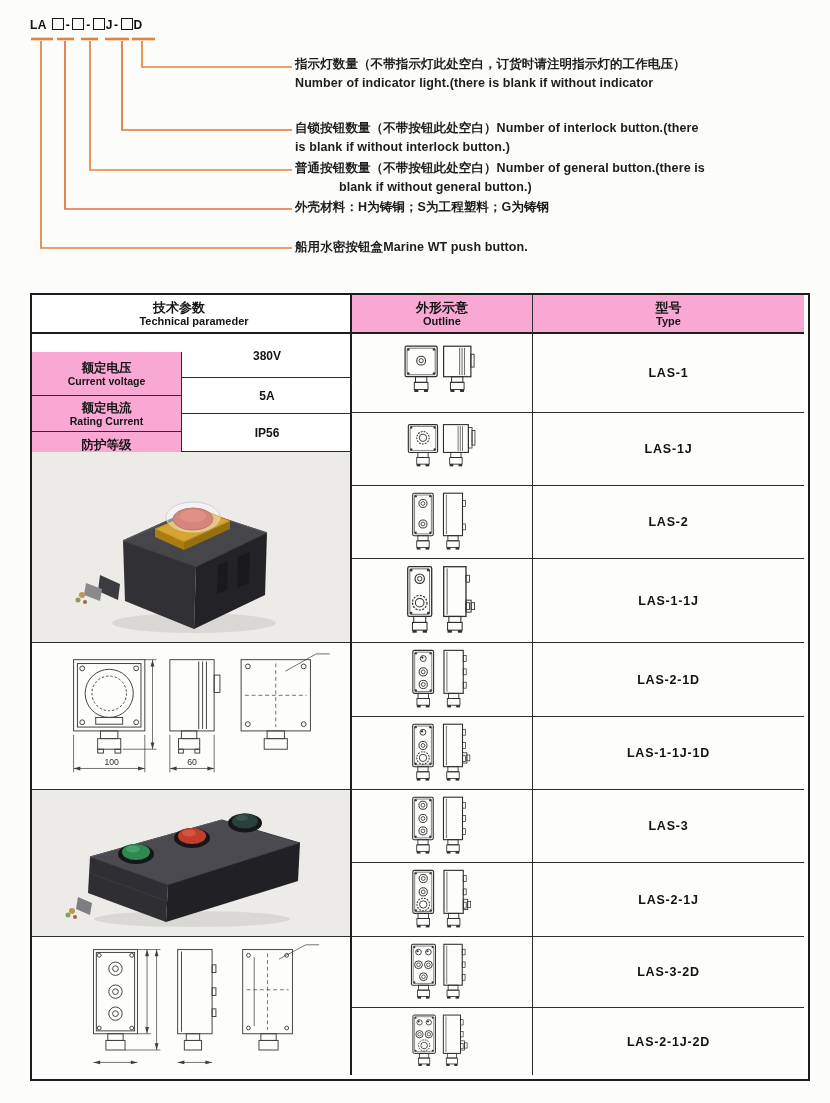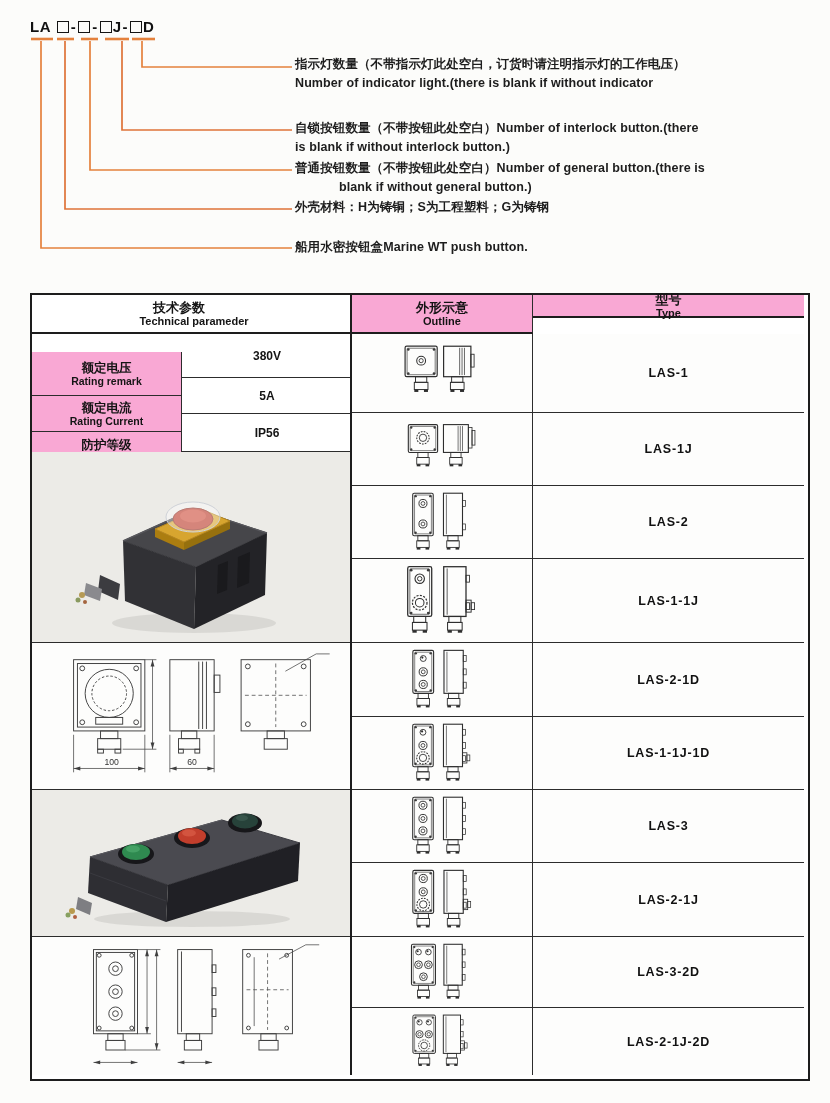--- a/index.html
+++ b/index.html
@@ -1,20 +1,20 @@
 <!DOCTYPE html>
 <html><head>
 <meta charset="utf-8">
 <style>
   html,body{margin:0;padding:0;background:#ffffff;}
   #canvas{position:relative;width:830px;height:1103px;background:#fcfcfa;overflow:hidden;
           font-family:"Liberation Sans","DejaVu Sans",sans-serif;color:#1a1a1a;}
   
   #diagram{position:absolute;left:30px;top:18px;width:786px;height:262px;}
-  #model-code{position:absolute;left:0;top:0;font-size:15px;font-weight:bold;color:#111;
+  #model-code{position:absolute;left:0;top:0;font-size:12px;font-weight:bold;color:#111;
               letter-spacing:.5px;white-space:nowrap;}
   .code-box{display:inline-block;width:10px;height:10px;border:1.8px solid #141414;
             margin:0 1px;vertical-align:-1px;background:#fcfcfa;}
   .code-sep{margin:0 1px;}
   #connector-svg{position:absolute;left:0;top:0;}
   #explanations{position:absolute;left:0;top:0;width:786px;height:262px;}
   .exp-line{position:absolute;left:265px;font-size:12.5px;font-weight:700;color:#1d1d1d;
             white-space:nowrap;letter-spacing:.1px;}
   
   #spec-table{position:absolute;left:30px;top:293px;width:776px;height:784px;
@@ -80,29 +80,29 @@
   <div id="spec-table">
 
     <div class="cell hdr hdr-left" style="left:0;top:0;width:320px;height:39px;border-bottom:2px solid #1d1d1d;">
       <span class="zh">技术参数</span>
       <span class="en">Technical parameder</span>
     </div>
     <div class="cell hdr orange b-r" style="left:320px;top:0;width:181px;height:39px;border-bottom:2px solid #1d1d1d;">
       <span class="zh">外形示意</span>
       <span class="en">Outline</span>
     </div>
-    <div class="cell hdr orange" style="left:501px;top:0;width:271px;height:23px;border-bottom:2px solid #1d1d1d;">
+    <div class="cell hdr orange" style="left:501px;top:0;width:271px;height:39px;border-bottom:2px solid #1d1d1d;">
       <span class="zh">型号</span>
       <span class="en">Type</span>
     </div>
 
     <div id="param-rows">
         <div class="cell orange param-label b-b" style="left: 0px; top: 39px; width: 150px; height: 44px; border-right: 1px solid rgb(44, 44, 44);">
           <span class="zh">额定电压</span>
-          <span class="en">Rating remark</span>
+          <span class="en">Current voltage</span>
         </div>
         <div class="cell param-value b-b" style="left: 150px; top: 39px; width: 170px; height: 44px;">380V</div>
         <div class="cell orange param-label b-b" style="left: 0px; top: 83px; width: 150px; height: 36px; border-right: 1px solid rgb(44, 44, 44);">
           <span class="zh">额定电流</span>
           <span class="en">Rating Current</span>
         </div>
         <div class="cell param-value b-b" style="left: 150px; top: 83px; width: 170px; height: 36px;">5A</div>
         <div class="cell orange param-label b-b" style="left: 0px; top: 119px; width: 150px; height: 38px; border-right: 1px solid rgb(44, 44, 44);">
           <span class="zh">防护等级</span>
           <span class="en">Protection class</span>

